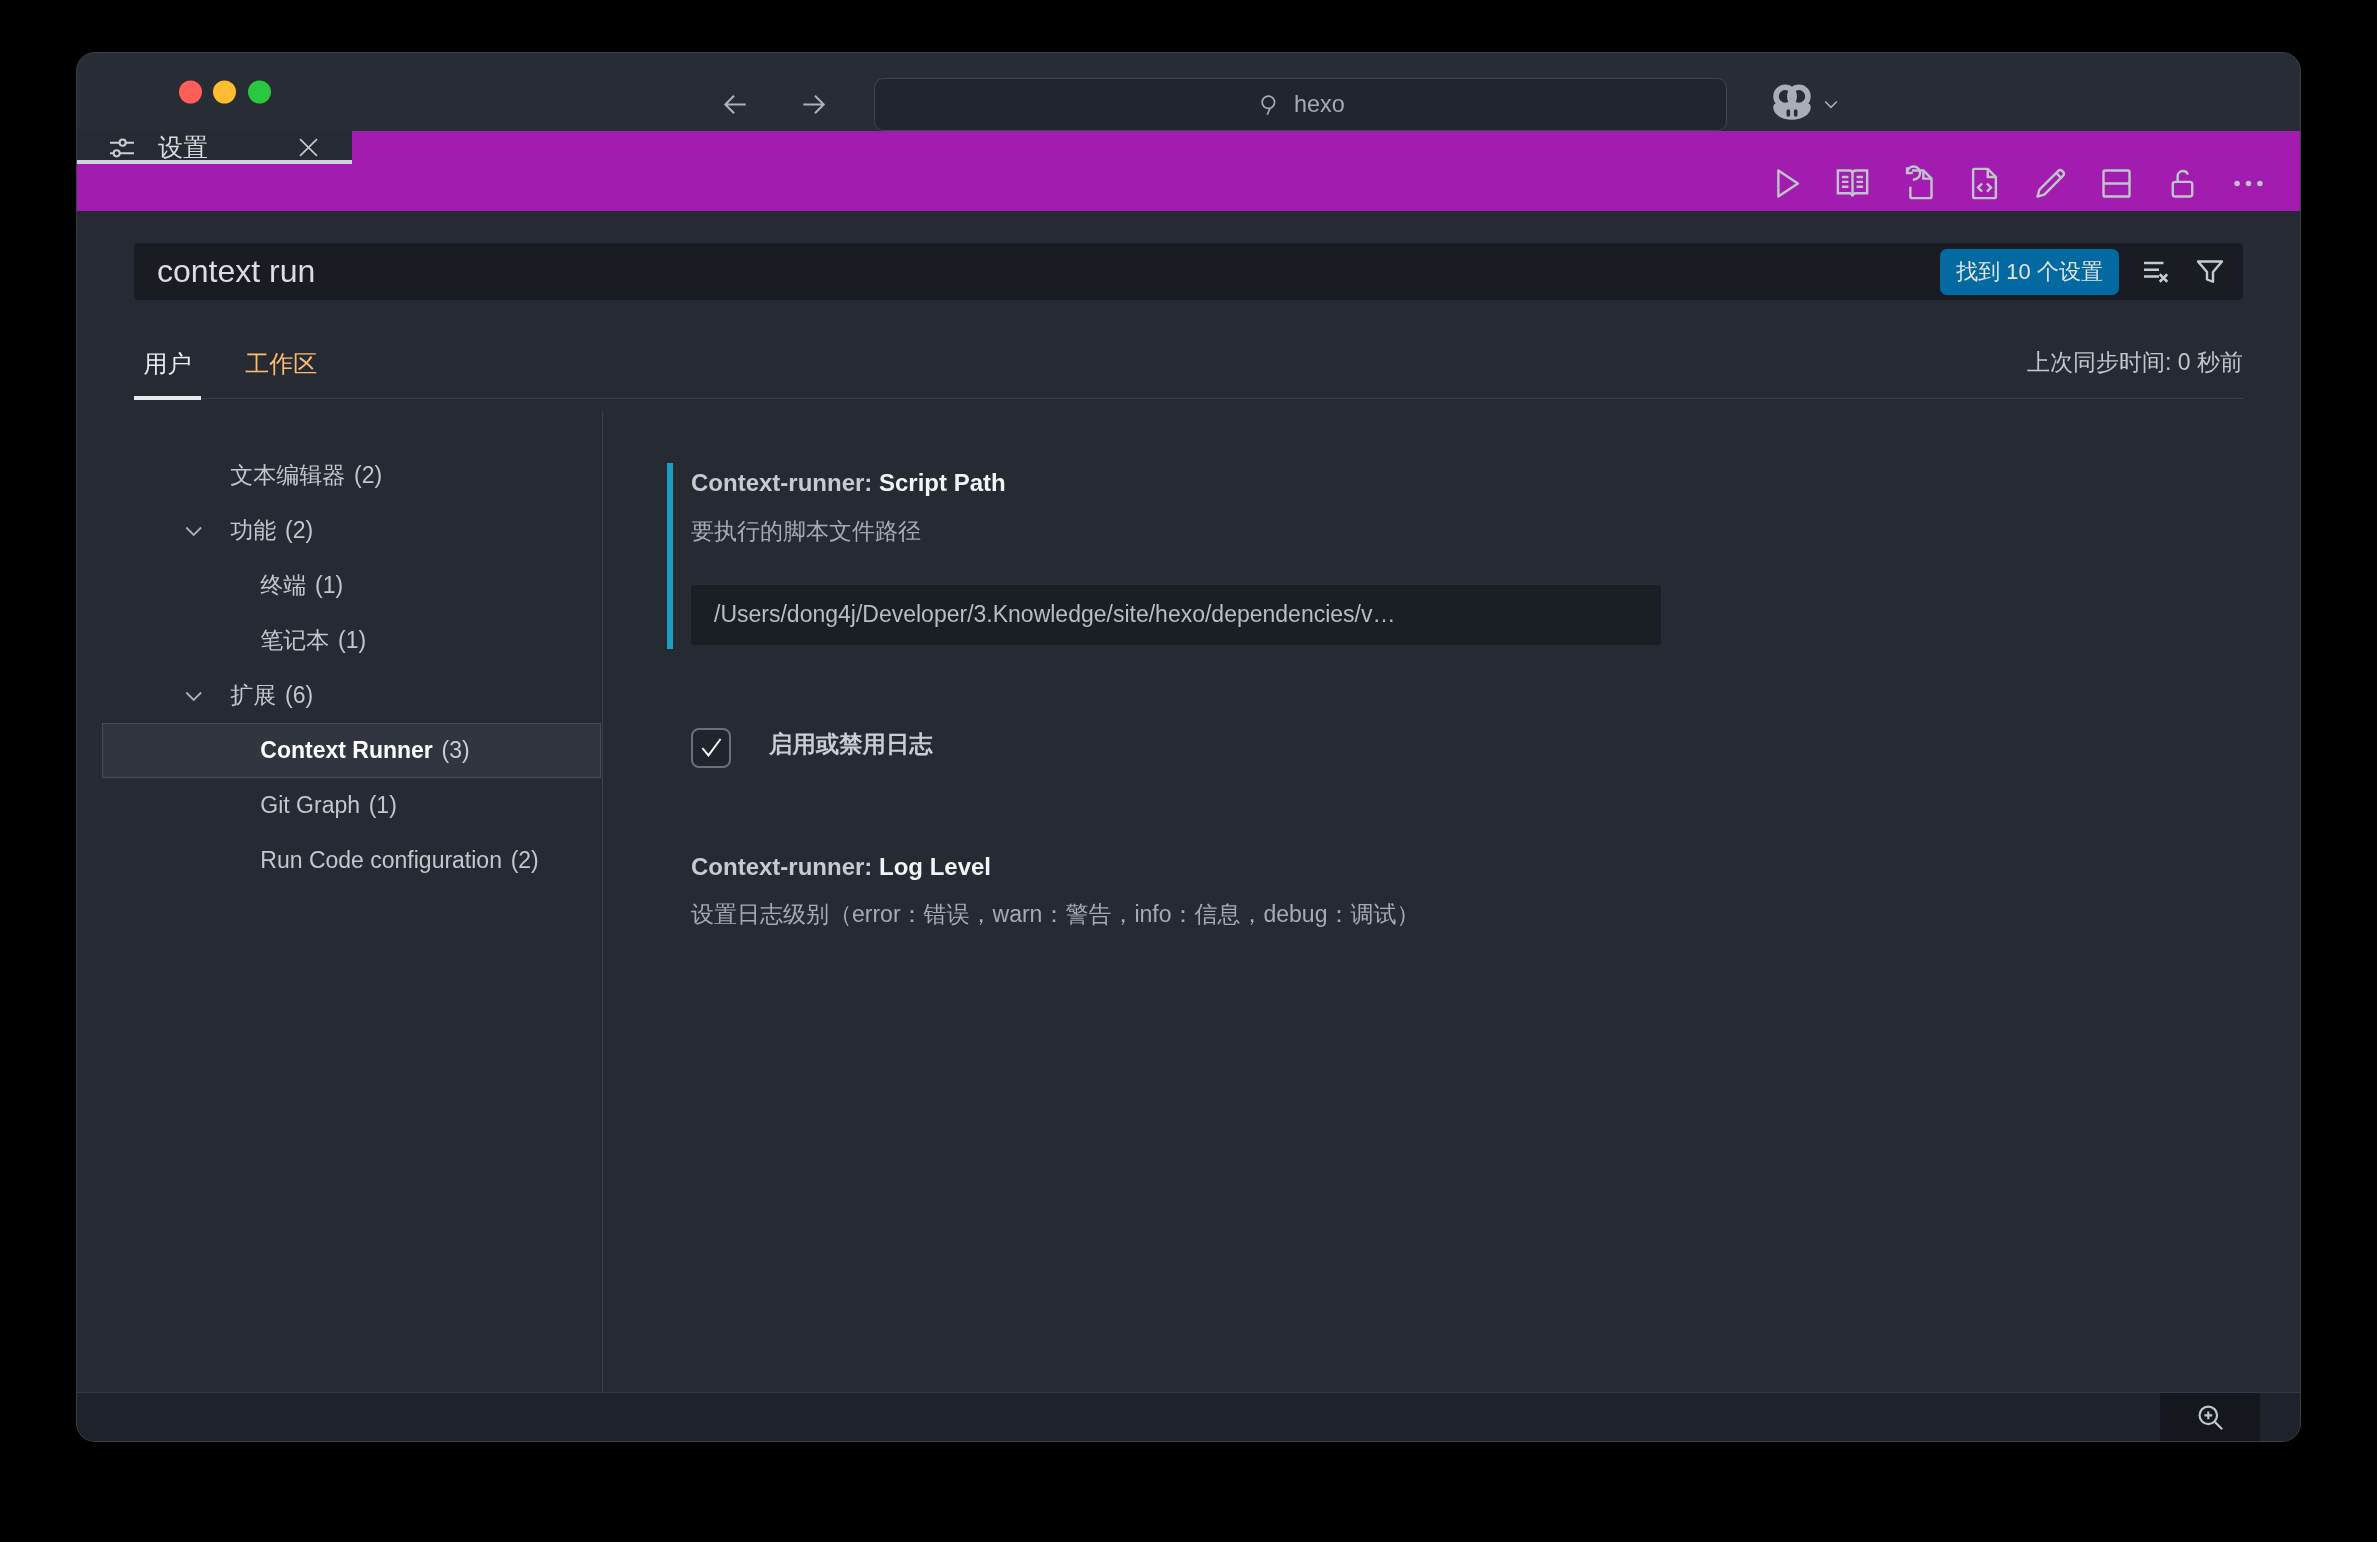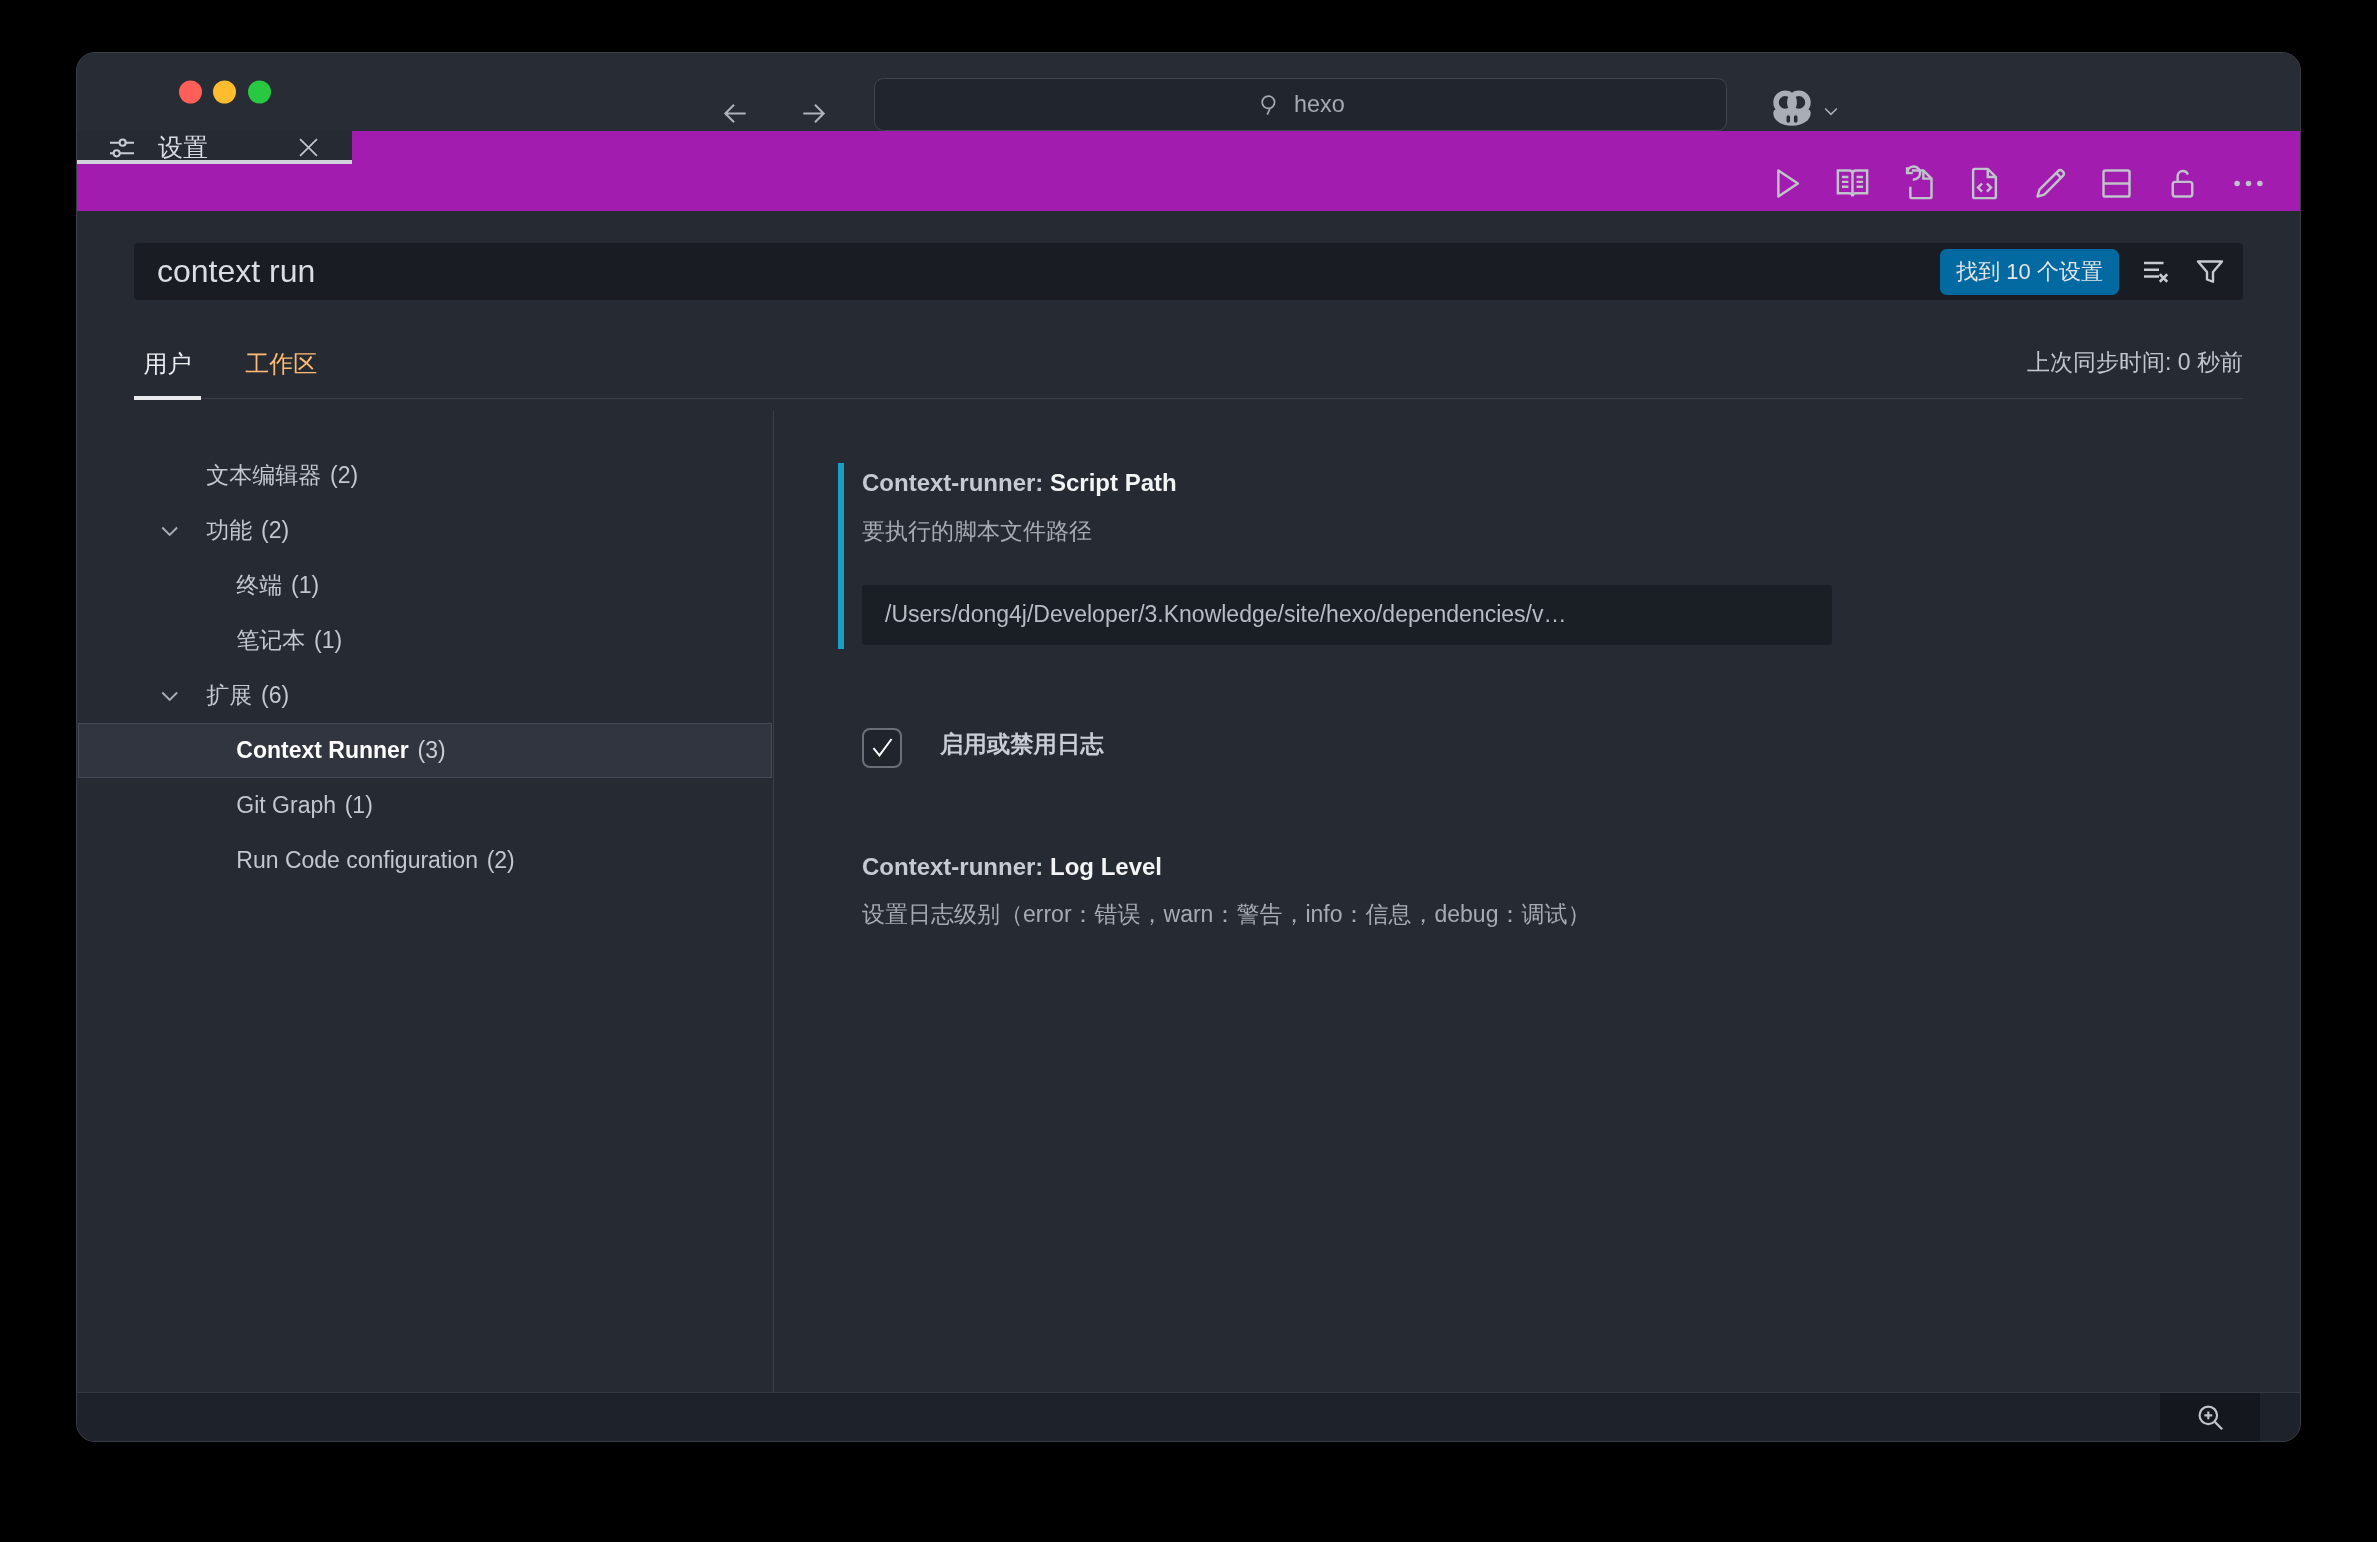--- a/index.html
+++ b/index.html
@@ -6,21 +6,21 @@
   html,body { width:2377px; height:1542px; background:#000; font-family:"Liberation Sans","DejaVu Sans",sans-serif; }
   .window {
     position:absolute; left:76px; top:52px; width:2225px; height:1390px;
     background:#262b33; border-radius:18.7px; overflow:hidden;
     border:1.3px solid #3a3f47; box-shadow:0 33px 80px rgba(0,0,0,.65);
   }
   
   .titlebar { position:relative; height:78px; background:#282c34; }
   .traffic { position:absolute; left:102px; top:50%; transform:translateY(-50%); display:flex; gap:11.4px; }
   .light { width:23px; height:23px; border-radius:50%; }
-  .center-controls { position:absolute; left:641px; top:0; height:100%; display:flex; align-items:flex-end; gap:43px; }
+  .center-controls { position:absolute; left:641px; top:12px; height:100%; display:flex; align-items:center; gap:43px; }
   .nav-arrow { width:35px; height:35px; color:#aeb3bb; }
   .cc-search {
     width:853px; height:53px; background:#21252d; border:1.3px solid #40454e;
     border-radius:9.4px; display:flex; align-items:center; justify-content:center;
     gap:10.7px; color:#a4aab2; font-size:23.4px;
   }
   .copilot-wrap { display:flex; align-items:center; gap:6.7px; color:#a9aeb6; }
   
   .tabbar { height:80px; background:#a21caf; display:flex; align-items:flex-start;flex-direction:column; }
   .tab {
@@ -45,21 +45,21 @@
   .scope-row {
     margin:17.4px 57px 0; height:82px; display:flex; align-items:flex-end;
     border-bottom:1.3px solid #3a3f47; position:relative;
   }
   .scope-tab { font-size:24px; padding:0 9.4px 18.7px; margin-right:35px; color:#fdba74; position:relative; }
   .scope-tab.active { color:#eceef1; }
   .scope-tab.active::after { content:''; position:absolute; left:0; right:0; bottom:-1.3px; height:4px; background:#e8eaee; }
   .sync-text { margin-left:auto; padding-bottom:20px; font-size:23px; color:#c2c6cd; }
   .content { flex:1; display:flex; margin-top:12px; min-height:0; }
   
-  .tree { width:697px; flex:none; border-right:1.3px solid #3a3f47; padding-top:37px; }
+  .tree { width:526px; flex:none; border-right:1.3px solid #3a3f47; padding-top:37px;padding-left:24px; }
   .tree-row { height:55px; display:flex; align-items:center; font-size:23px; color:#c3c7ce; position:relative; padding-left:128px; margin:0 1.3px; }
   .tree-row.child { padding-left:158px; }
   .tree-row .chev { position:absolute; left:79px; width:25.4px; height:25.4px; color:#a9aeb6; }
   .tree-row .t-count { margin-left:8.7px; }
   .tree-row.selected { background:#30353f; outline:1.3px solid #464c57; outline-offset:-1.3px; color:#fff; }
   .tree-row.selected .t-label { font-weight:bold; color:#fff; }
   .tree-row.selected .t-count { color:#c9cdd4; }
   
   .main { flex:1; padding:56px 57px 0 88px; }
   .setting { position:relative; margin-bottom:83px; }

